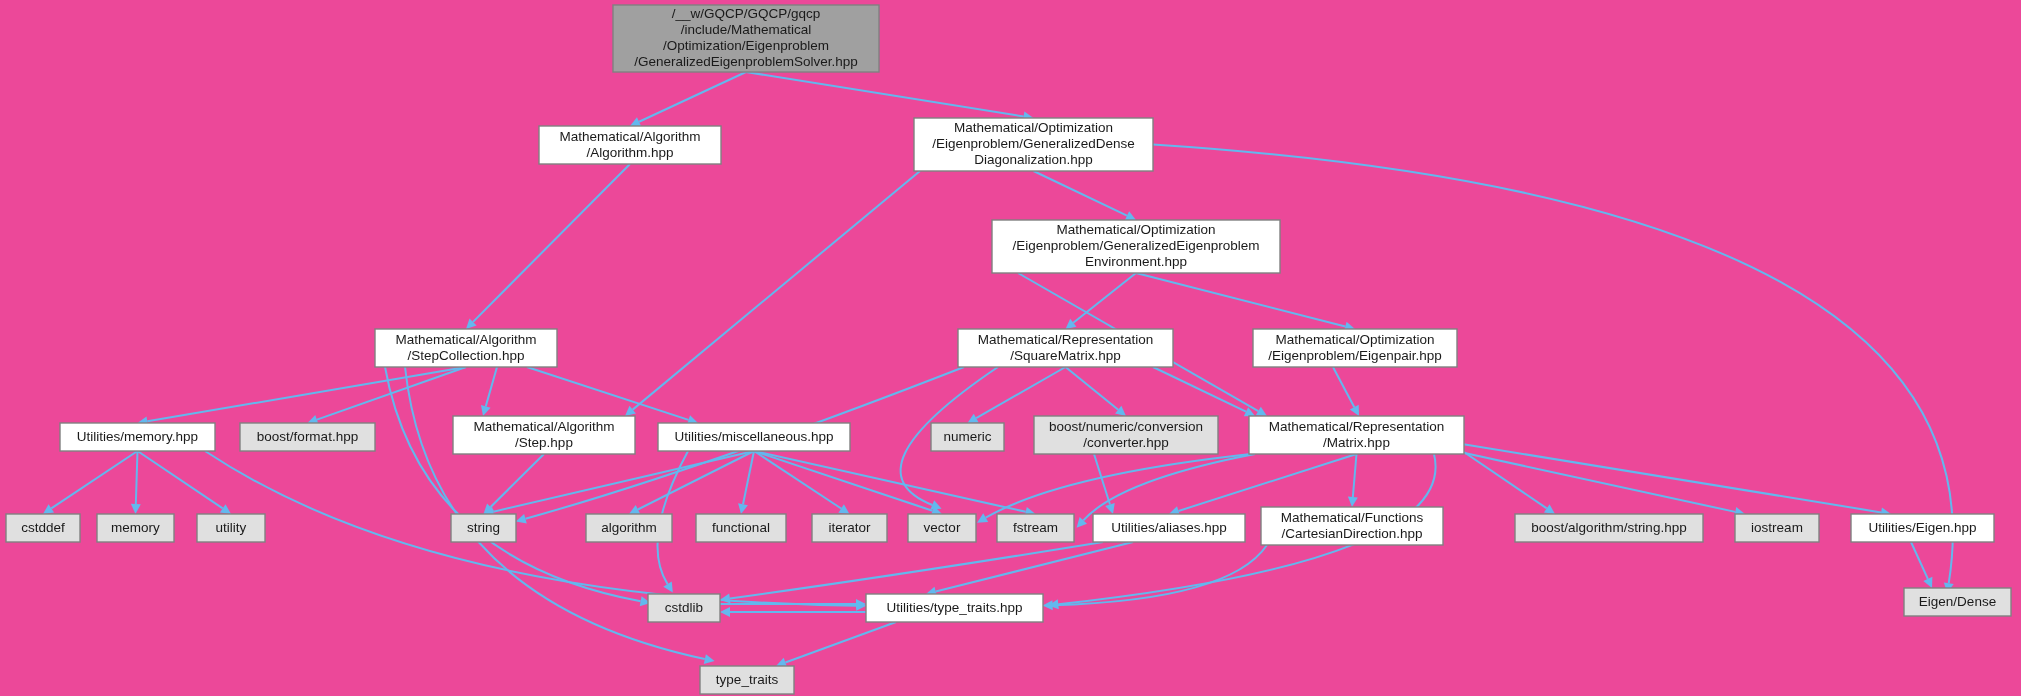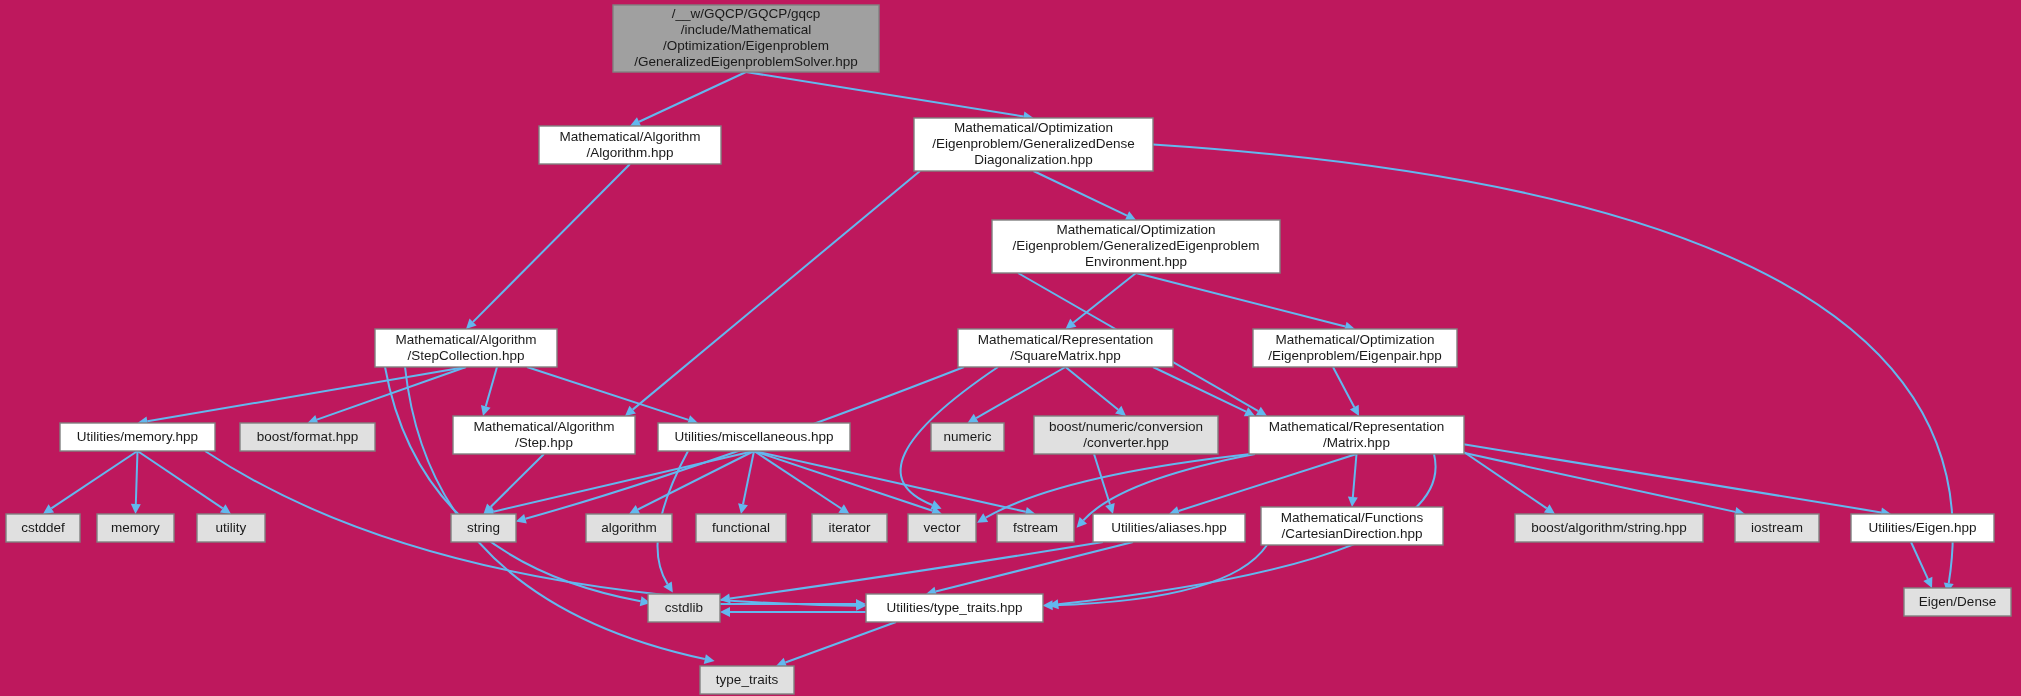--- a/index.html
+++ b/index.html
@@ -1,16 +1,16 @@
 <!DOCTYPE html>
 <html><head>
 <meta charset="utf-8">
 <style>
   html,body{margin:0;padding:0;background:#ffffff;}
-  #graph-root{position:relative;width:2021px;height:696px;background:#be185d;
+  #graph-root{position:relative;width:2021px;height:696px;background:#ec4899;
     font-family:"Liberation Sans","DejaVu Sans",sans-serif;overflow:hidden;}
   svg{position:absolute;left:0;top:0;width:2021px;height:696px;}
   .node-rect{stroke:#808080;stroke-width:1.4px;}
   .node-rect.white{fill:#ffffff;}
   .node-rect.grey{fill:#e0e0e0;}
   .node-rect.root{fill:#a0a0a0;}
   .node-text{fill:#1a1a1a;font-size:13.5px;font-family:"Liberation Sans","DejaVu Sans",sans-serif;
     dominant-baseline:middle;}
   .edge{fill:none;stroke:#63b8ee;stroke-width:2px;}
   .arrow{fill:#63b8ee;}

